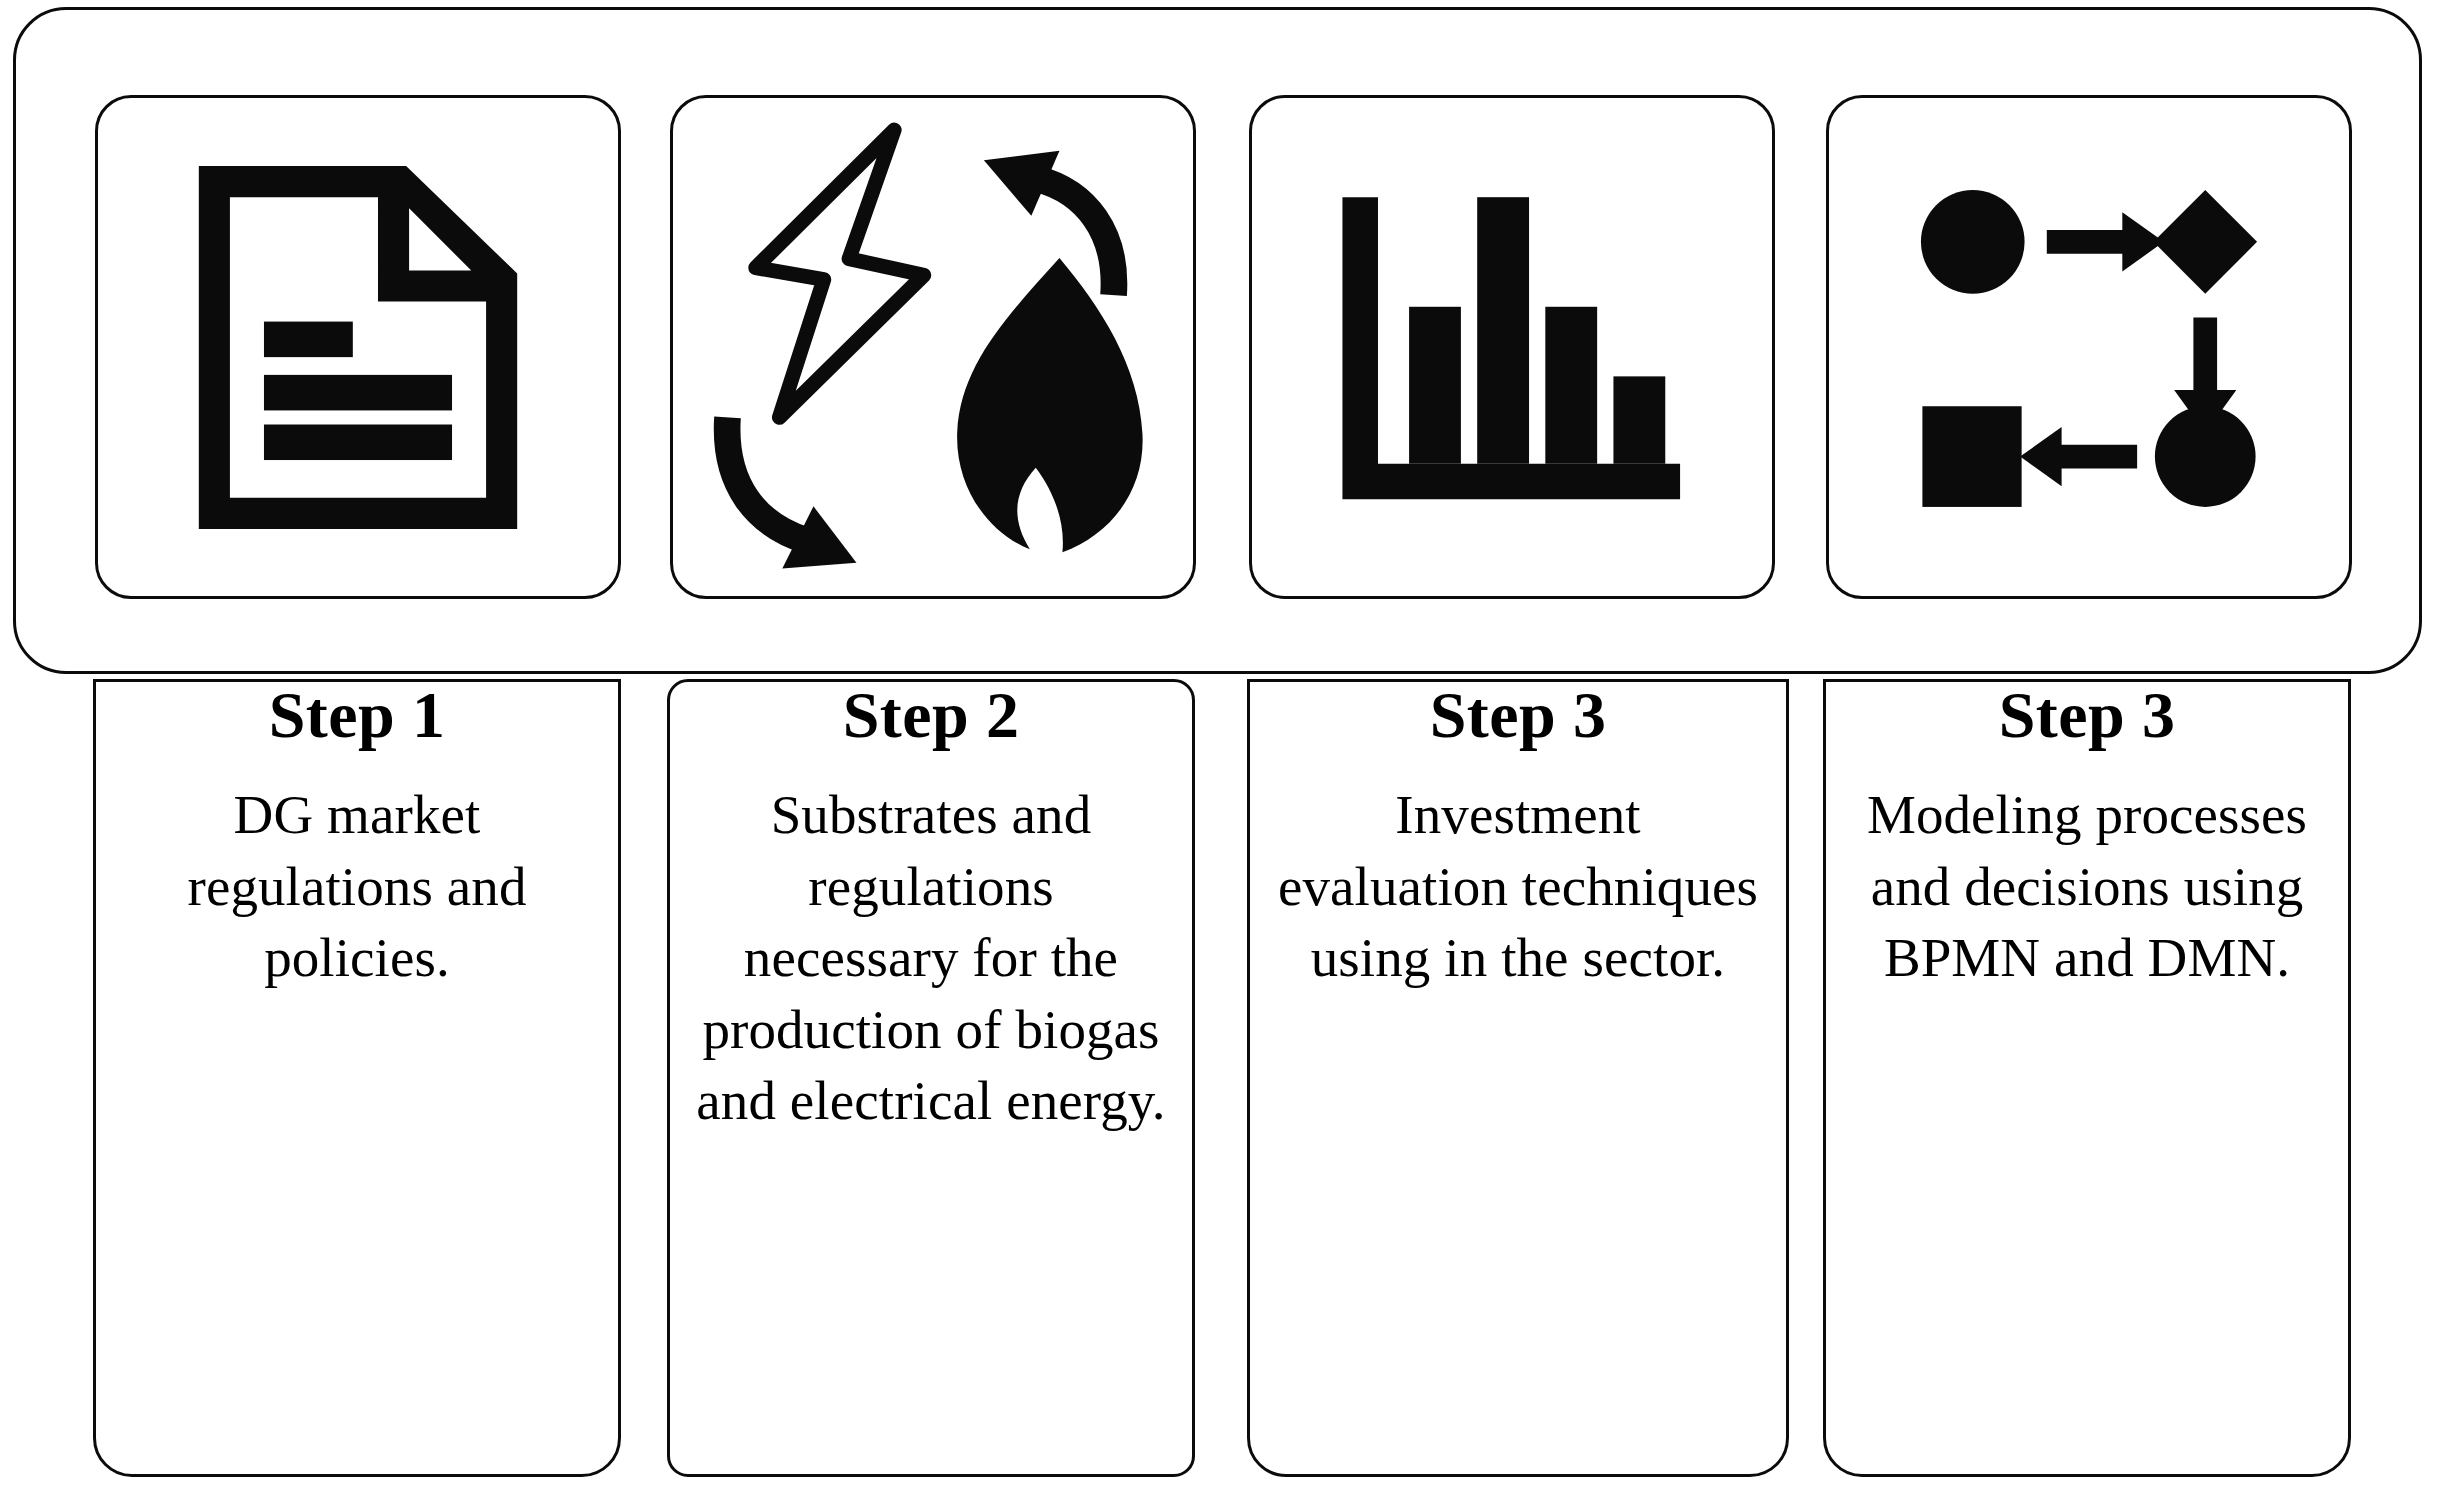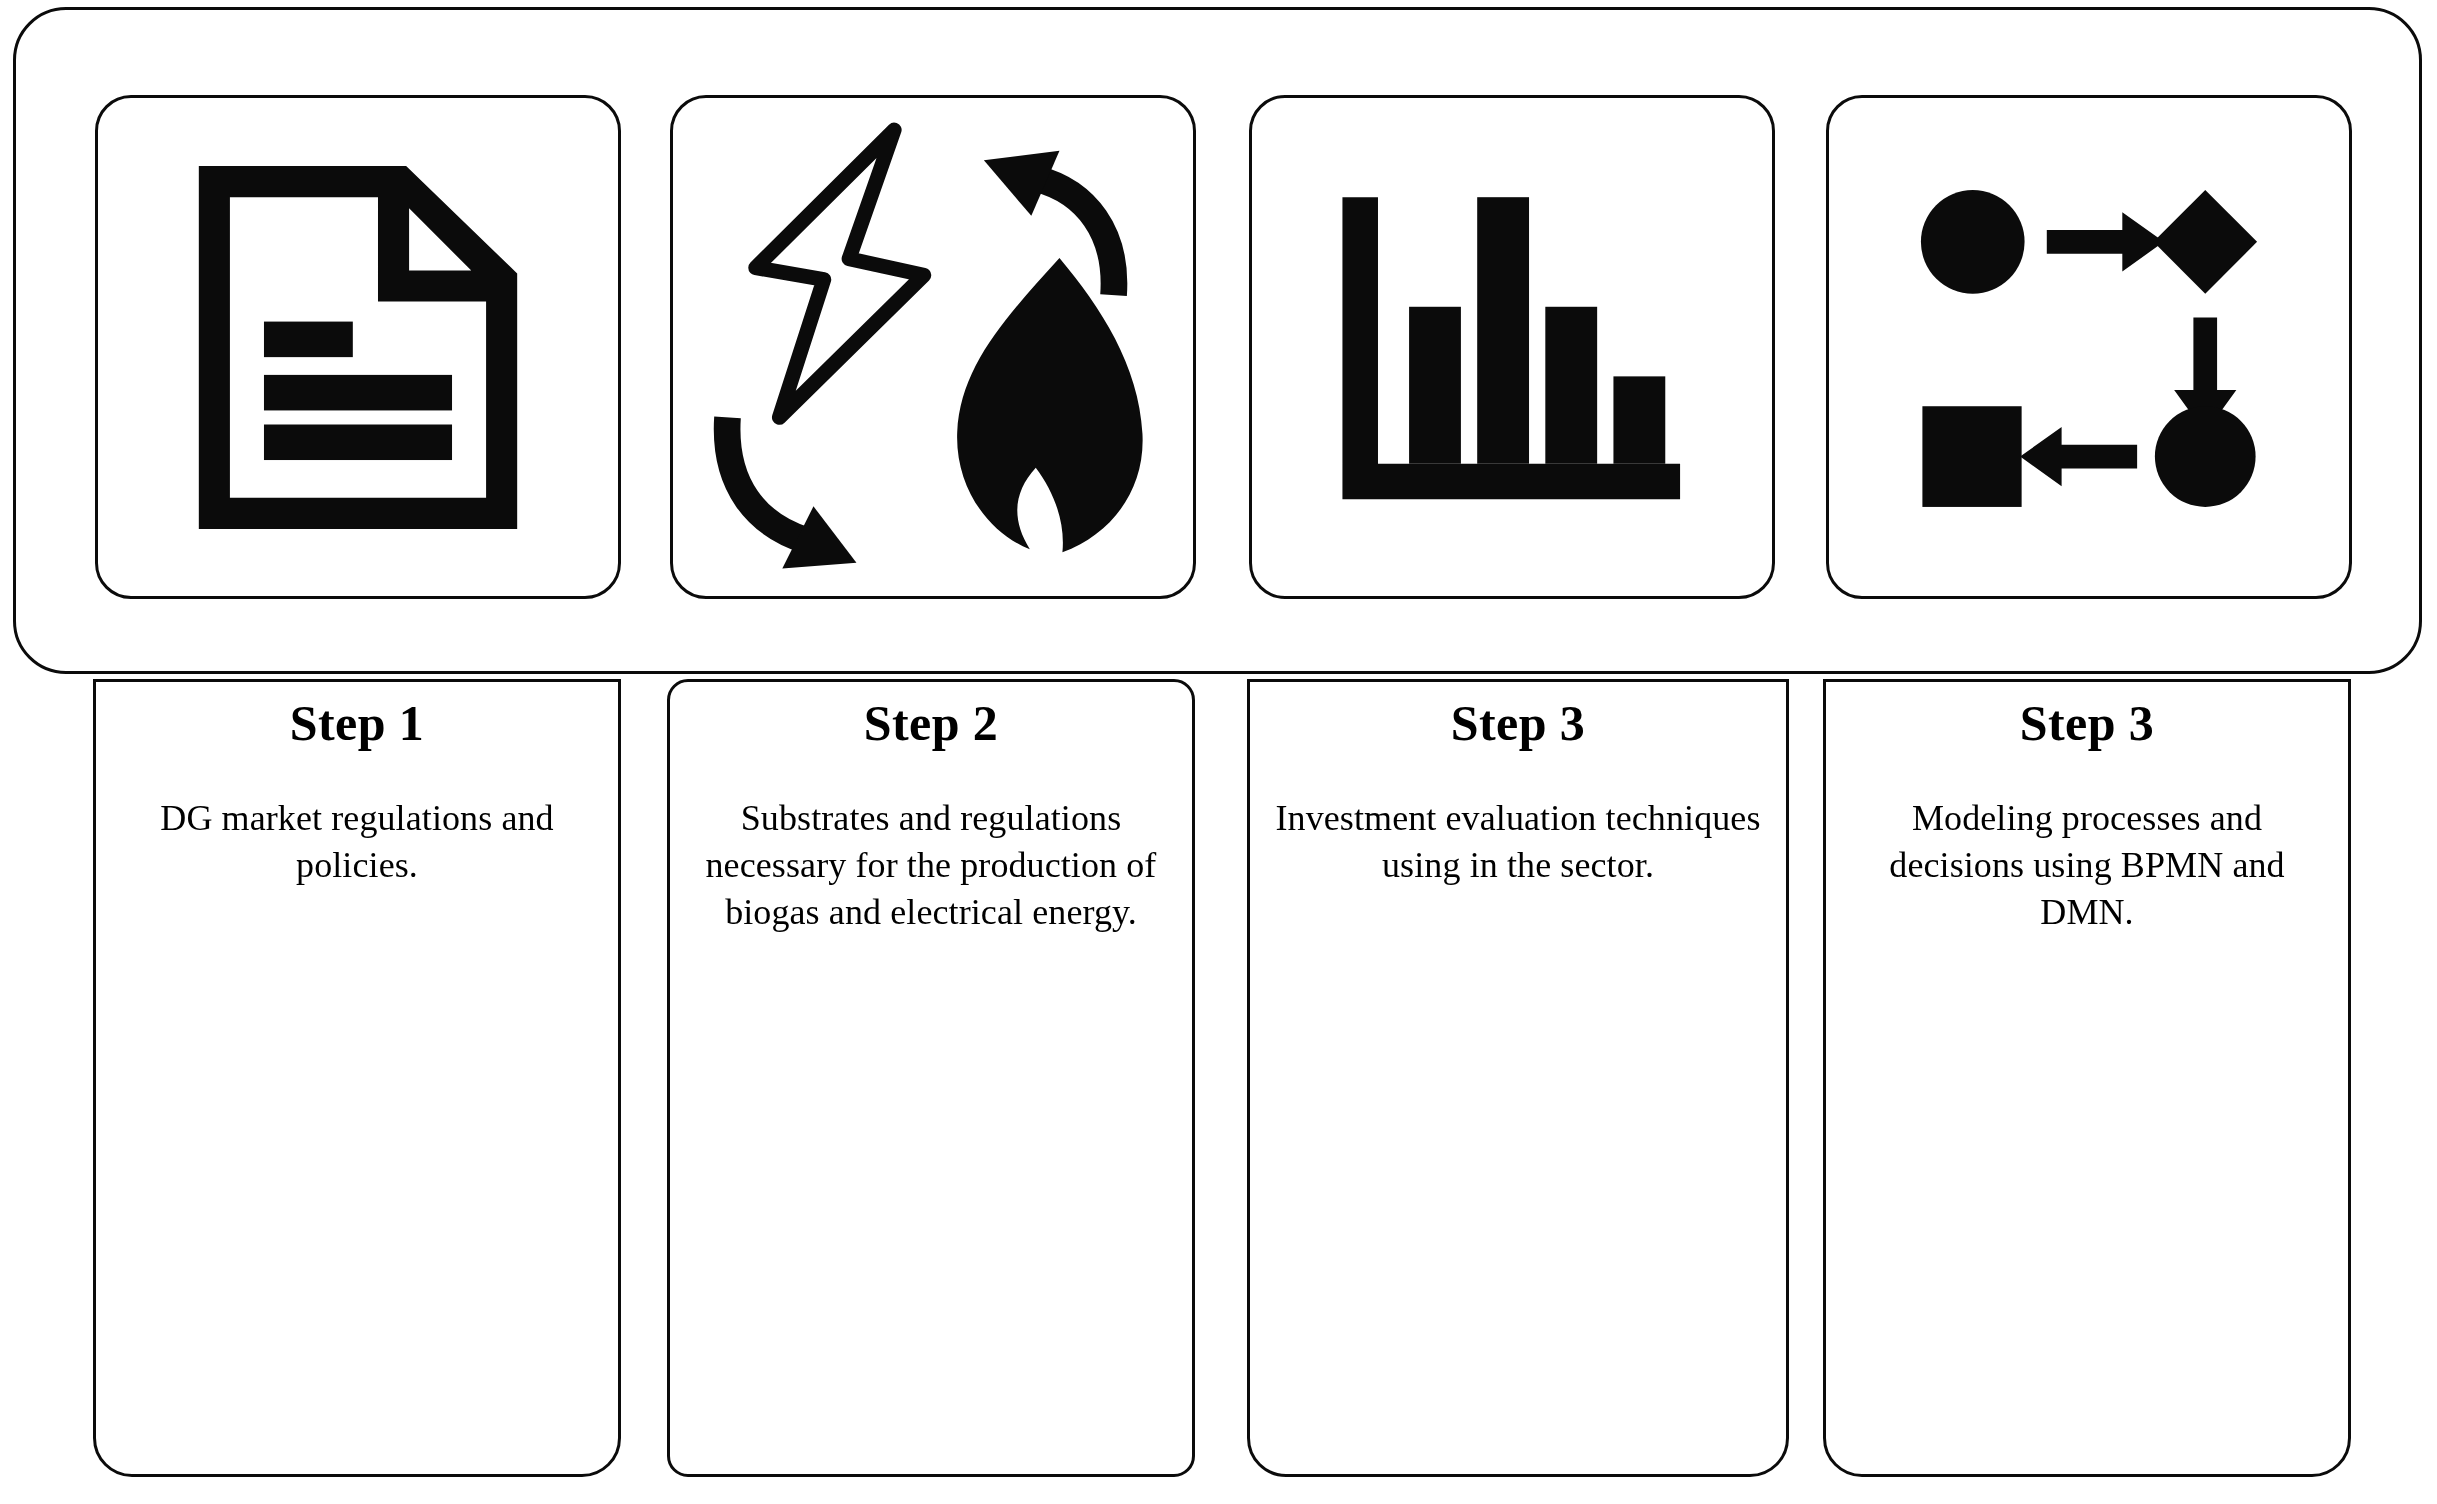--- a/index.html
+++ b/index.html
@@ -74,31 +74,31 @@
     background: #ffffff;
     padding: 0 25px;
     text-align: center;
   }
   .text-card.t1 { left: 93px;  width: 528px; }
   .text-card.t2 { left: 667px;  width: 528px; border-radius: 21px; }
   .text-card.t3 { left: 1247px; width: 542px; }
   .text-card.t4 { left: 1823px; width: 528px; }
 
   .step-title {
-    margin: 16px;
-    font-size: 50px;
+    margin: 0;
+    font-size: 66px;
     font-weight: 700;
     line-height: 1.0;
     letter-spacing: 0.4px;
   }
 
   .step-body {
     margin: 0;
     padding-top: 31px;
-    font-size: 36px;
+    font-size: 55px;
     font-weight: 400;
     line-height: 1.30;
     letter-spacing: 0.1px;
   }
 </style>
 </head>
 <body>
 
 <div id="root">
 

